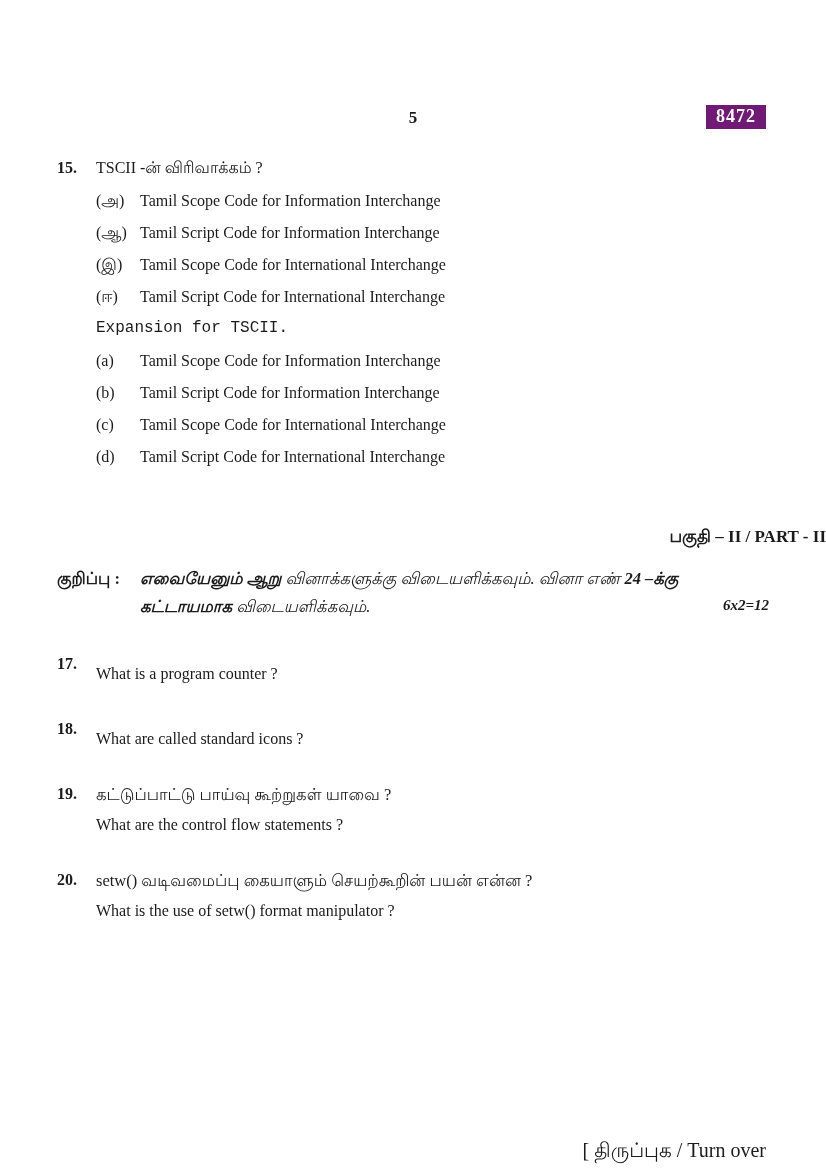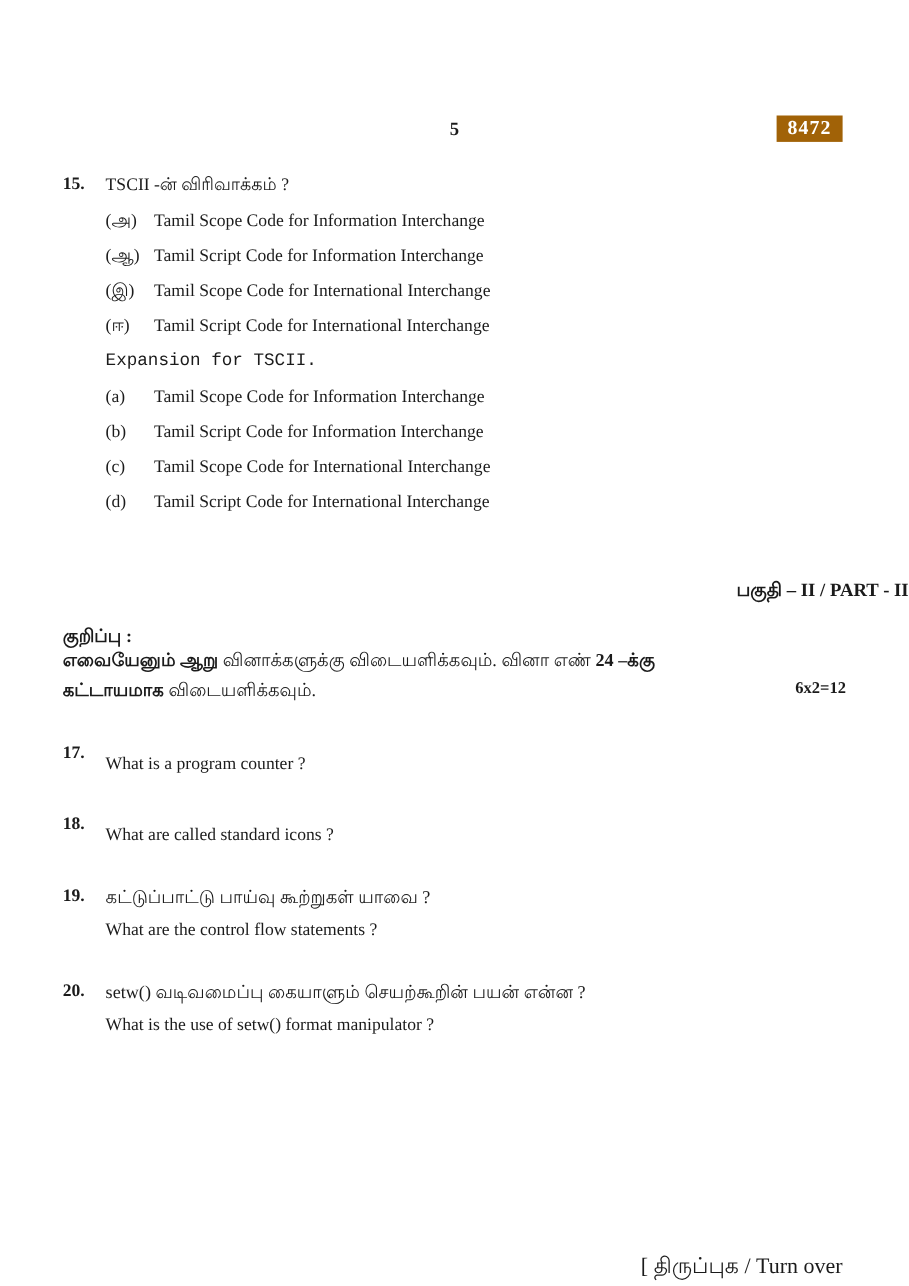--- a/index.html
+++ b/index.html
@@ -14,42 +14,42 @@
   }
   .page { position:relative; width:826px; height:1169px; box-sizing:border-box; }
 
   .bold { font-weight:bold; }
 
   
   .header { position:relative; height:24px; margin-top:108px; }
   .page-number { text-align:center; font-weight:bold; font-size:17px; }
   .code-box {
     position:absolute; right:60px; top:-3px;
-    background:#a16207; color:#fff;
+    background:#701a75; color:#fff;
     font-weight:bold; font-size:18px;
     padding:1px 10px 2px 10px;
     letter-spacing:1px;
   }
 
   
   .q15 { margin:27px 60px 0 57px; }
   .q-row { display:flex; }
   .q-num { font-weight:bold; width:39px; flex:none; }
   .options { margin-left:39px; margin-top:2px; }
   .opt-row { display:flex; margin-top:11px; line-height:21px; }
   .opt-label { width:44px; flex:none; }
   .option-intro { margin-top:11px; line-height:21px;font-family:Liberation Mono, monospace; }
 
   
   .part-heading { text-align:right; font-weight:bold; font-size:17px; margin-top:60px; }
 
   
-  .note-ta { display:flex; margin:21px 57px 0 57px; font-size:16.5px;flex-direction:column; }
+  .note-ta { display:flex; margin:21px 57px 0 57px; font-size:16.5px; }
   .note-label { width:83px; flex:none; font-weight:bold; }
-  .note-body { flex:1; }
+  .note-body { flex:1;font-style:italic; }
   .note-line2 { display:flex; justify-content:space-between; margin-top:7px; }
   .marks { font-weight:bold; font-size:15px; }
   .note-en { display:flex; margin:15px 57px 0 57px; }
 
   
   .sq { margin:37px 60px 0 57px; }
   .sq.first { margin-top:27px; }
   .sq-row { display:flex; }
   .sq-body { flex:1; }
   .sq-body .tamil-line { font-size:16.5px; }

